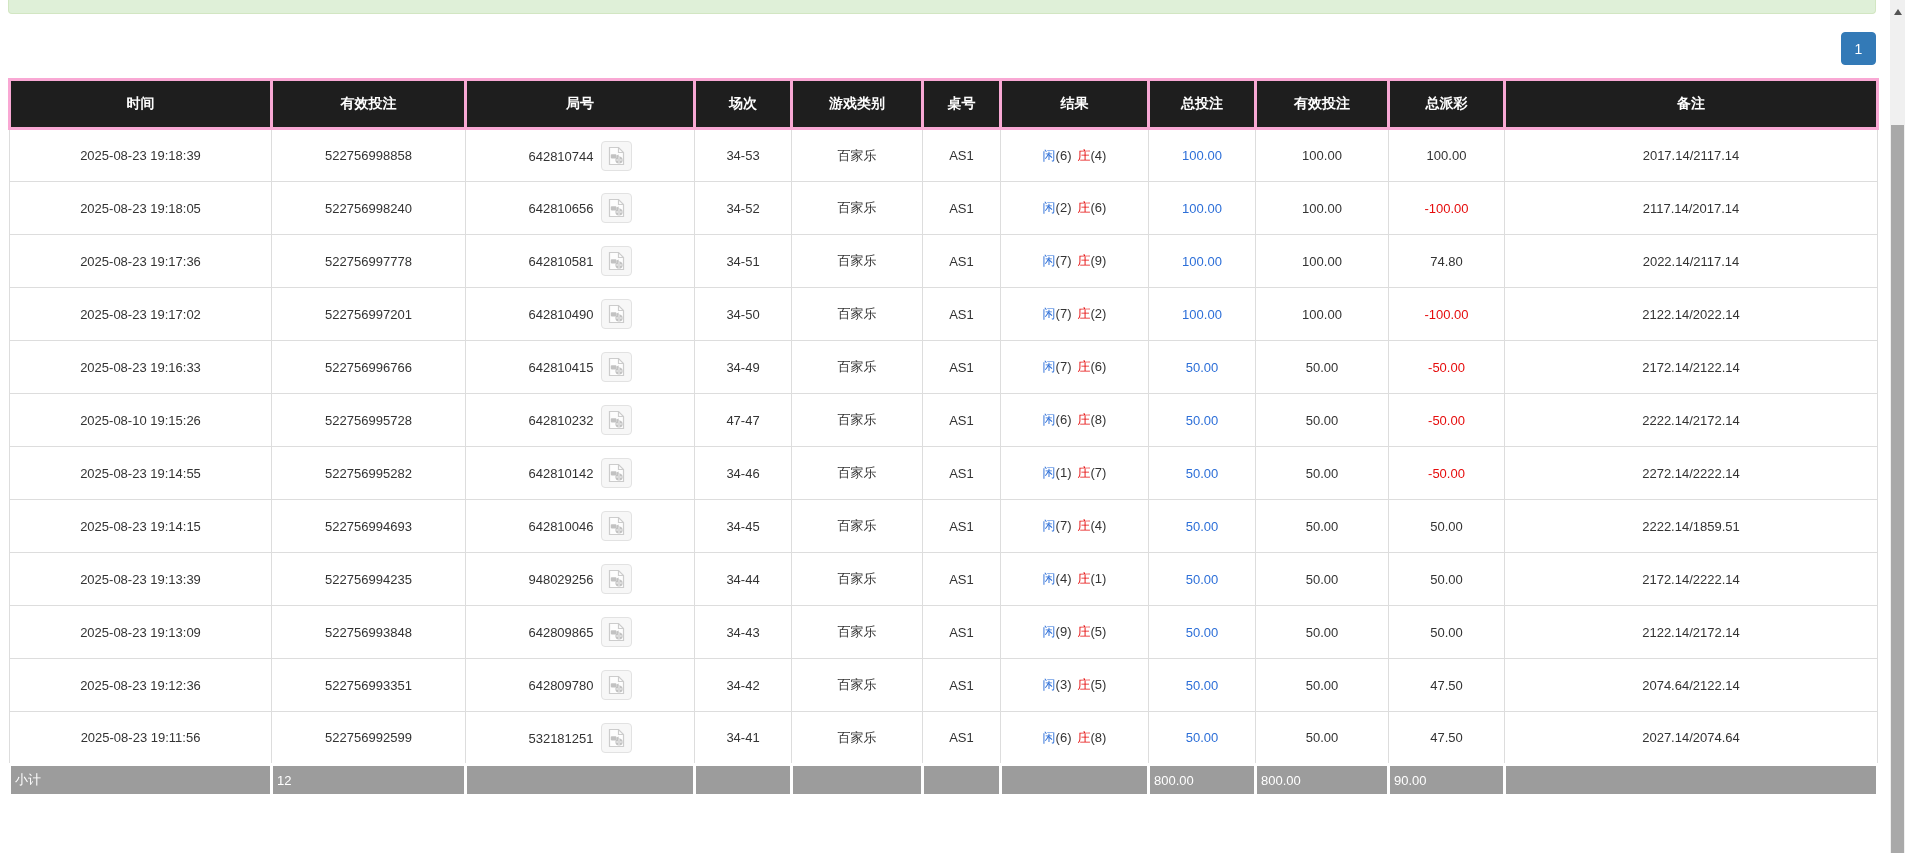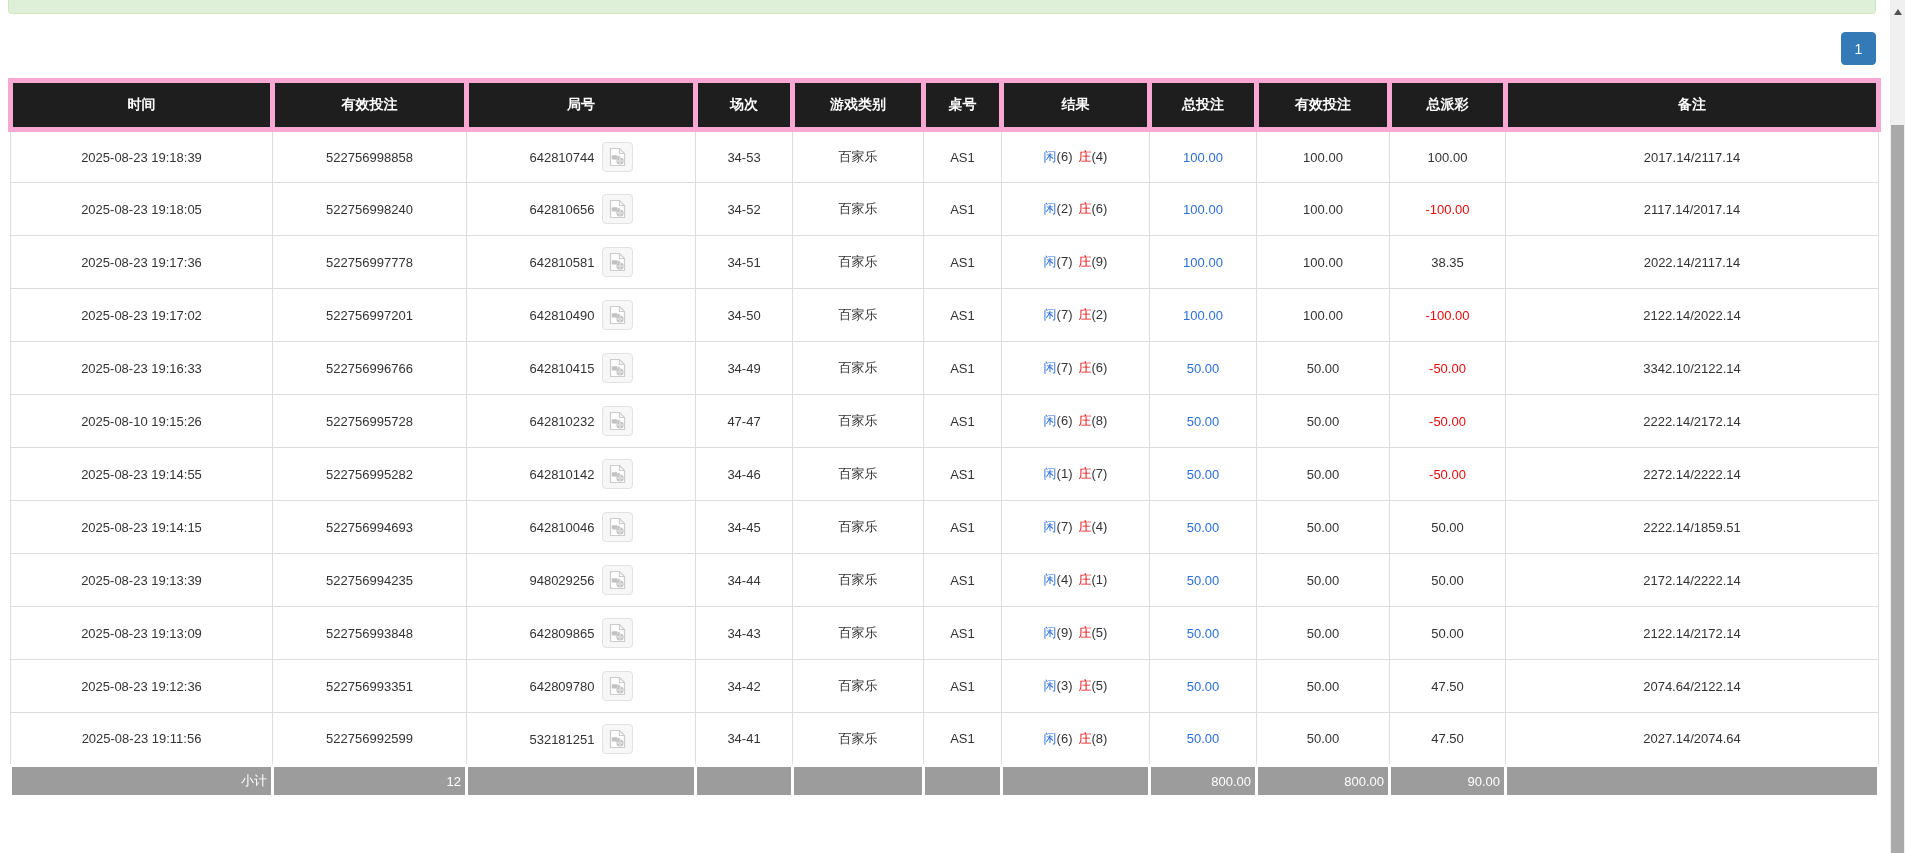--- a/index.html
+++ b/index.html
@@ -13,35 +13,35 @@
 
   
   .pag-row { display:flex; justify-content:flex-end; margin-top:18px; margin-bottom:13px; height:33px; }
   .page-btn { min-width:35px; height:33px; background:var(--pagination-blue,#337ab7);
     color:#fff; border:1px solid #337ab7; border-radius:4px; font-size:14px;
     display:flex; align-items:center; justify-content:center; cursor:pointer; }
 
   
   table { width:100%; border-collapse:collapse; table-layout:fixed; }
   thead th { background:var(--header-bg,#1e1e1e); color:#fff; font-size:14px; font-weight:bold;
-    height:49px; border:5px solid #f9a8d4; padding:0 4px; }
+    height:49px; border:3px solid #f9a8d4; padding:0 4px; }
   tbody td { height:53px; border:1px solid #ddd; text-align:center; font-size:13px;
     color:#333; padding:0 4px; background:#fff; overflow:hidden; white-space:nowrap; }
   .blue { color:var(--player-blue,#2d6fd8); }
   .red  { color:var(--banker-red,#e60c0c); }
   td.c-payout.neg { color:var(--negative-red,#e60c0c); }
   .c-result .sep { display:inline-block; width:6px; }
 
   .round-no { vertical-align:middle; }
   .video-btn { display:inline-block; vertical-align:middle; margin-left:7px; width:31px; height:30px;
     background:#f7f7f7; border:1px solid #e2e2e2; border-radius:4px; padding:4px 5px; cursor:pointer; }
   .video-btn svg { display:block; }
 
   tfoot td { height:31px; background:var(--summary-bg,#9c9c9c); color:#fff; font-size:13px;
-    text-align:right; border:3px solid #fff; padding:0 4px; }
+    text-align:left; border:3px solid #fff; padding:0 4px; }
 
   
   .scrollbar { position:fixed; top:0; right:0; width:15px; height:853px; background:#f0f0f0; }
   .scroll-up { position:absolute; top:0; left:0; width:15px; height:24px; display:flex;
     align-items:center; justify-content:center; cursor:pointer; }
   .scroll-up .tri { width:0; height:0; border-left:4px solid transparent;
     border-right:4px solid transparent; border-bottom:6px solid #545454; }
   .scroll-thumb { position:absolute; top:125px; bottom:0; left:1px; width:13px;
     background:#a9a9a9; cursor:pointer; }
 </style>
@@ -165,21 +165,21 @@
       </button>
     </td>
     <td>34-51</td>
     <td>百家乐</td>
     <td>AS1</td>
     <td class="c-result">
       <span class="blue">闲</span><span>(7)</span><span class="sep"></span><span class="red">庄</span><span>(9)</span>
     </td>
     <td class="blue">100.00</td>
     <td>100.00</td>
-    <td class="c-payout">38.35</td>
+    <td class="c-payout">74.80</td>
     <td>2022.14/2117.14</td>
   </tr>
         <tr>
     <td>2025-08-23 19:17:02</td>
     <td>522756997201</td>
     <td>
       <span class="round-no">642810490</span><button class="video-btn">
         <svg width="19" height="20" viewBox="0 0 19 20">
           <path d="M2.5 1.5 h9 l5 5 v12 h-14 z" fill="#fdfdfd" stroke="#cccccc" stroke-width="1.2"></path>
           <path d="M11.5 1.5 v5 h5" fill="none" stroke="#cccccc" stroke-width="1.2"></path>
@@ -226,21 +226,21 @@
     </td>
     <td>34-49</td>
     <td>百家乐</td>
     <td>AS1</td>
     <td class="c-result">
       <span class="blue">闲</span><span>(7)</span><span class="sep"></span><span class="red">庄</span><span>(6)</span>
     </td>
     <td class="blue">50.00</td>
     <td>50.00</td>
     <td class="c-payout neg">-50.00</td>
-    <td>3342.10/2122.14</td>
+    <td>2172.14/2122.14</td>
   </tr>
         <tr>
     <td>2025-08-10 19:15:26</td>
     <td>522756995728</td>
     <td>
       <span class="round-no">642810232</span><button class="video-btn">
         <svg width="19" height="20" viewBox="0 0 19 20">
           <path d="M2.5 1.5 h9 l5 5 v12 h-14 z" fill="#fdfdfd" stroke="#cccccc" stroke-width="1.2"></path>
           <path d="M11.5 1.5 v5 h5" fill="none" stroke="#cccccc" stroke-width="1.2"></path>
           <rect x="3.8" y="8.2" width="5.6" height="4.2" rx="0.8" fill="#c2c2c2"></rect>

